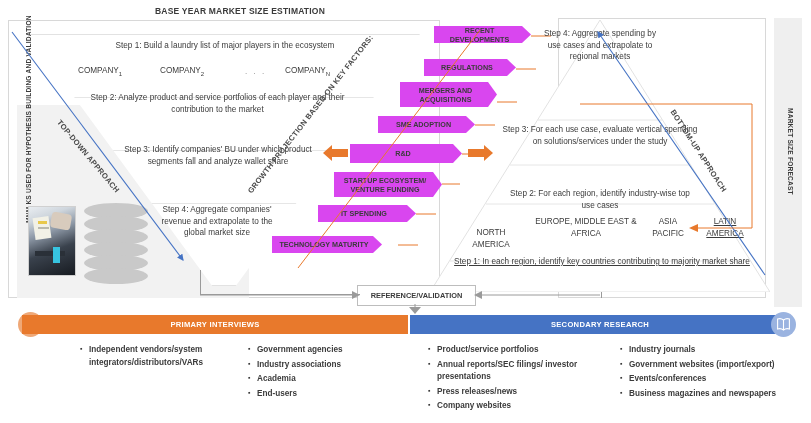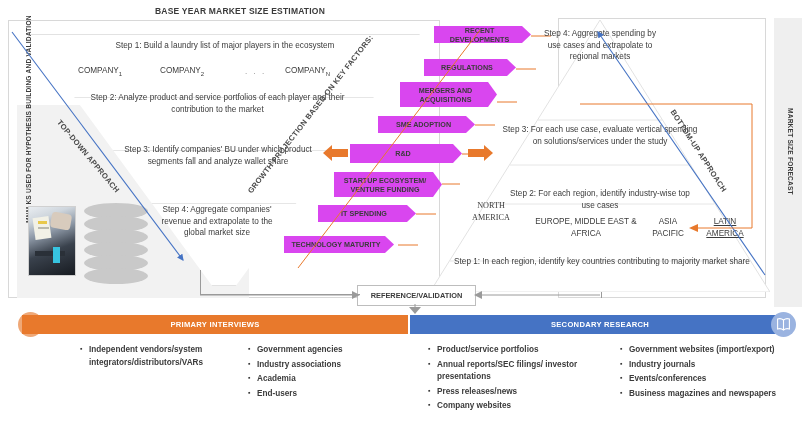--- a/index.html
+++ b/index.html
@@ -130,21 +130,21 @@
   <line x1="12" y1="12" x2="183" y2="240" stroke="#4573c4" stroke-width="1.1" marker-end="url(#ahb)"></line>
 </svg>
 
 <div class="chev" style="left:434px;top:26px;width:97px;height:17px;">RECENT DEVELOPMENTS</div>
 <div class="chev" style="left:424px;top:59px;width:92px;height:17px;">REGULATIONS</div>
 <div class="chev" style="left:400px;top:82px;width:97px;height:25px;">MERGERS AND ACQUISITIONS</div>
 <div class="chev" style="left:378px;top:116px;width:97px;height:17px;">SME ADOPTION</div>
 <div class="chev" style="left:350px;top:144px;width:112px;height:19px;">R&amp;D</div>
 <div class="chev" style="left:334px;top:172px;width:108px;height:25px;">STARTUP ECOSYSTEM/ VENTURE FUNDING</div>
 <div class="chev" style="left:318px;top:205px;width:98px;height:17px;">IT SPENDING</div>
-<div class="chev" style="left:284px;top:236px;width:110px;height:17px;">TECHNOLOGY MATURITY</div>
+<div class="chev" style="left:272px;top:236px;width:110px;height:17px;">TECHNOLOGY MATURITY</div>
 
 <svg class="abs" style="left:280px;top:20px;width:300px;height:275px;">
   <line x1="18" y1="248" x2="200" y2="10" stroke="#e8792c" stroke-width="1"></line>
   <line x1="251" y1="16" x2="271" y2="16" stroke="#e8792c" stroke-width="1"></line>
   <line x1="236" y1="49" x2="256" y2="49" stroke="#e8792c" stroke-width="1"></line>
   <line x1="217" y1="82" x2="237" y2="82" stroke="#e8792c" stroke-width="1"></line>
   <line x1="195" y1="105" x2="215" y2="105" stroke="#e8792c" stroke-width="1"></line>
   <line x1="182" y1="134" x2="200" y2="134" stroke="#e8792c" stroke-width="1"></line>
   <line x1="162" y1="164" x2="180" y2="164" stroke="#e8792c" stroke-width="1"></line>
   <line x1="136" y1="194" x2="156" y2="194" stroke="#e8792c" stroke-width="1"></line>
@@ -164,23 +164,23 @@
   <polygon points="170,0 340,272 0,272" fill="#ffffff" stroke="#e2e2e2" stroke-width="1"></polygon>
   <line x1="108" y1="100" x2="232" y2="100" stroke="#e6e6e6" stroke-width="1"></line>
   <line x1="80" y1="145" x2="260" y2="145" stroke="#e6e6e6" stroke-width="1"></line>
   <line x1="56" y1="184" x2="284" y2="184" stroke="#e6e6e6" stroke-width="1"></line>
   <line x1="20" y1="241" x2="320" y2="241" stroke="#e6e6e6" stroke-width="1"></line>
 </svg>
 
 <div class="steptxt" style="left:540px;top:28px;width:120px;">Step 4: Aggregate spending by use cases and extrapolate to regional markets</div>
 <div class="steptxt" style="left:500px;top:124px;width:200px;">Step 3: For each use case, evaluate vertical spending on solutions/services under the study</div>
 <div class="steptxt" style="left:505px;top:188px;width:190px;text-align:center;">Step 2: For each region, identify industry-wise top use cases</div>
-<div class="steptxt" style="left:452px;top:256px;width:300px;">Step 1: In each region, identify key countries contributing to majority market share</div>
-
-<div class="steptxt" style="left:460px;top:200px;width:62px;font-family:Liberation Serif, serif;">NORTH AMERICA</div>
+<div class="steptxt" style="left:452px;top:256px;width:300px;text-decoration:underline;">Step 1: In each region, identify key countries contributing to majority market share</div>
+
+<div class="steptxt" style="left:460px;top:227px;width:62px;">NORTH AMERICA</div>
 <div class="steptxt" style="left:534px;top:216px;width:104px;">EUROPE, MIDDLE EAST &amp; AFRICA</div>
 <div class="steptxt" style="left:642px;top:216px;width:52px;">ASIA PACIFIC</div>
 <div class="steptxt" style="left:697px;top:216px;width:56px;text-decoration:underline;">LATIN AMERICA</div>
 
 <div class="diag" style="left:676px;top:108px;transform:rotate(57deg);transform-origin:left top;">BOTTOM-UP APPROACH</div>
 
 <div class="vert" style="left:785px;top:108px;height:110px;">MARKET SIZE FORECAST</div>
 
 <svg class="abs" style="left:590px;top:20px;width:190px;height:275px;">
   <defs>
@@ -235,17 +235,17 @@
   <div>Academia</div>
   <div>End-users</div>
 </div>
 <div class="bullets" style="left:428px;top:344px;width:172px;">
   <div>Product/service portfolios</div>
   <div>Annual reports/SEC filings/ investor presentations</div>
   <div>Press releases/news</div>
   <div>Company websites</div>
 </div>
 <div class="bullets" style="left:620px;top:344px;width:190px;">
+  <div>Industry journals</div>
   <div>Government websites (import/export)</div>
-  <div>Industry journals</div>
   <div>Events/conferences</div>
   <div>Business magazines and newspapers</div>
 </div>
 
 </body></html>

